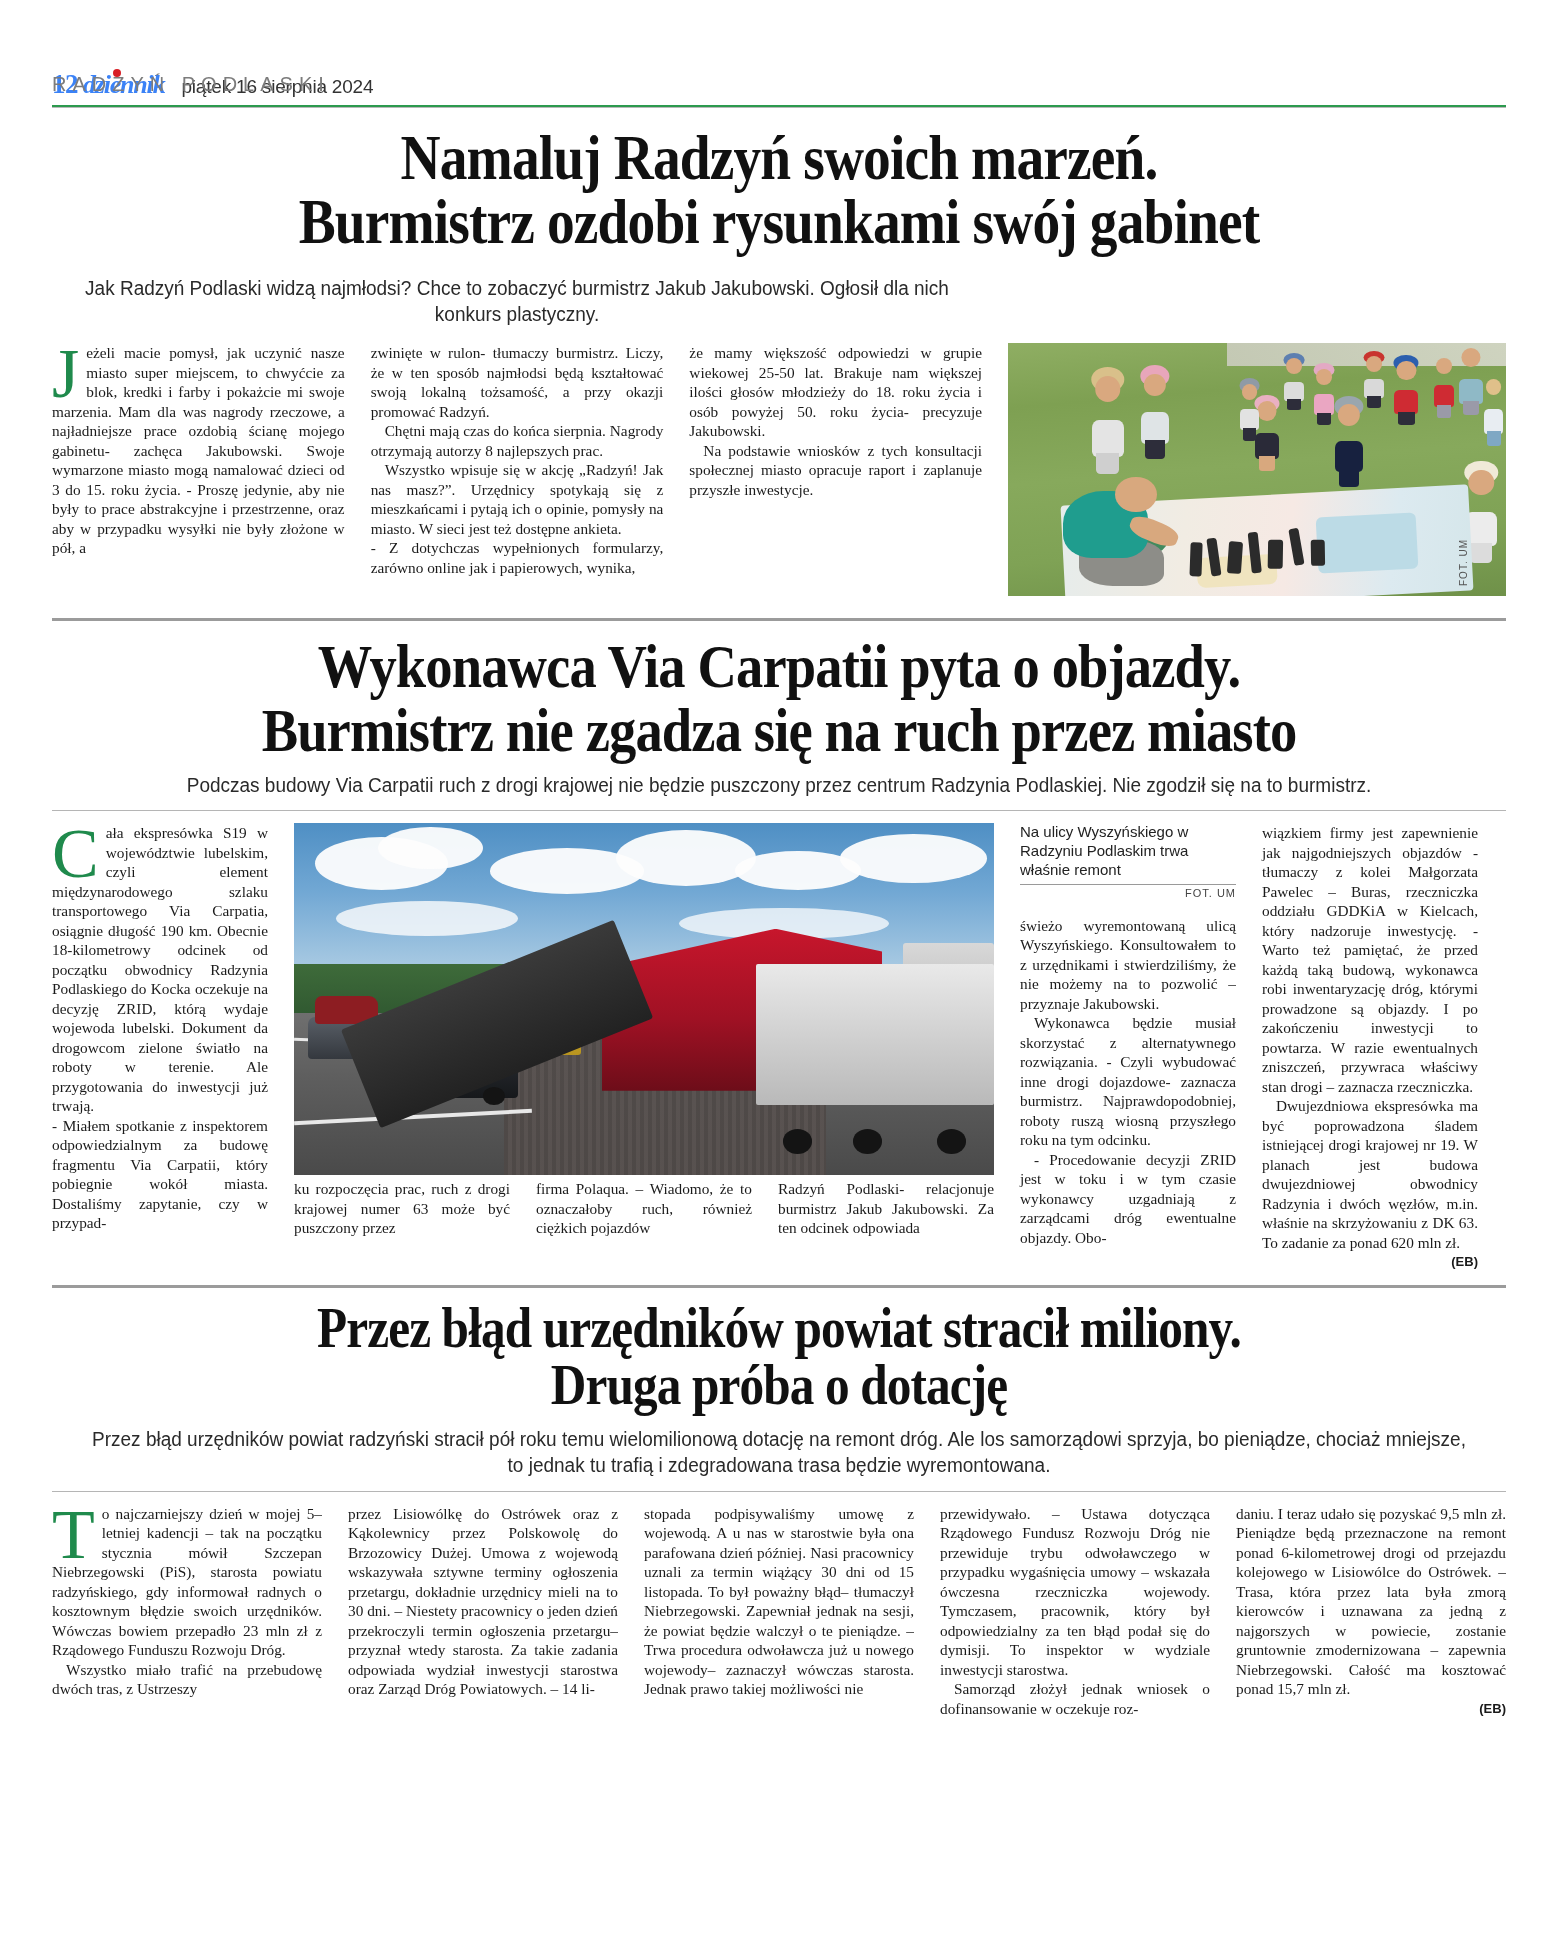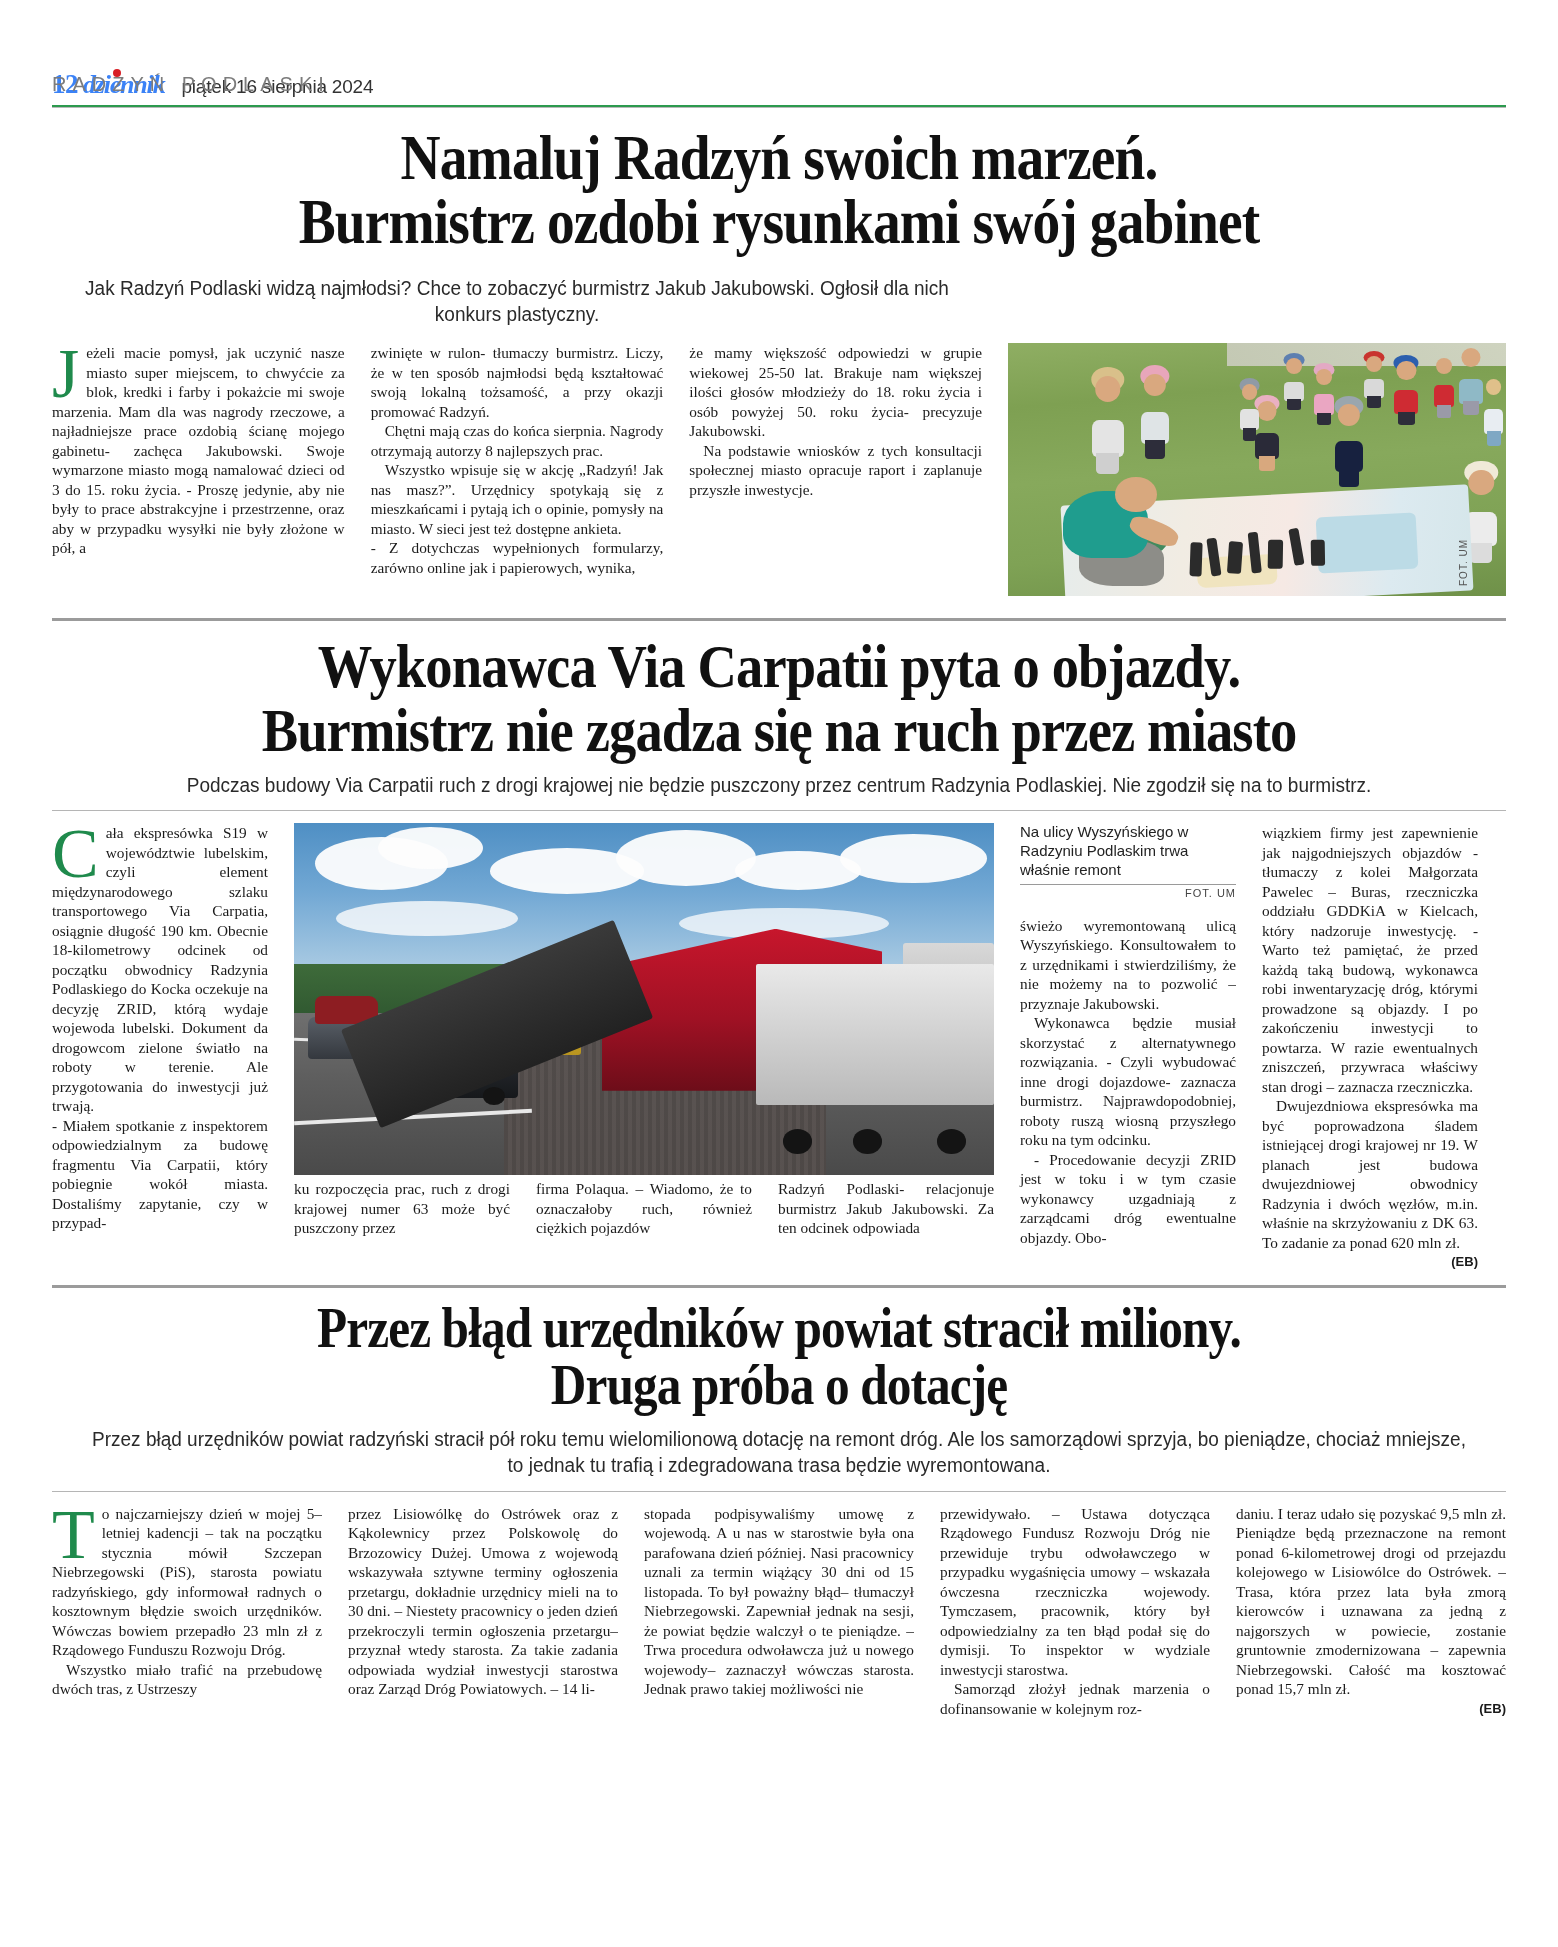--- a/index.html
+++ b/index.html
@@ -496,21 +496,21 @@
         <p>Wszystko miało trafić na przebudowę dwóch tras, z Ustrzeszy</p>
       </div>
       <div class="col">
         <p class="noind">przez Lisiowólkę do Ostrówek oraz z Kąkolewnicy przez Polskowolę do Brzozowicy Dużej. Umowa z wojewodą wskazywała sztywne terminy ogłoszenia przetargu, dokładnie urzędnicy mieli na to 30 dni. – Niestety pracownicy o jeden dzień przekroczyli termin ogłoszenia przetargu– przyznał wtedy starosta. Za takie zadania odpowiada wydział inwestycji starostwa oraz Zarząd Dróg Powiatowych. – 14 li-</p>
       </div>
       <div class="col">
         <p class="noind">stopada podpisywaliśmy umowę z wojewodą. A u nas w starostwie była ona parafowana dzień później. Nasi pracownicy uznali za termin wiążący 30 dni od 15 listopada. To był poważny błąd– tłumaczył Niebrzegowski. Zapewniał jednak na sesji, że powiat będzie walczył o te pieniądze. – Trwa procedura odwoławcza już u nowego wojewody– zaznaczył wówczas starosta. Jednak prawo takiej możliwości nie</p>
       </div>
       <div class="col">
         <p class="noind">przewidywało. – Ustawa dotycząca Rządowego Fundusz Rozwoju Dróg nie przewiduje trybu odwoławczego w przypadku wygaśnięcia umowy – wskazała ówczesna rzeczniczka wojewody. Tymczasem, pracownik, który był odpowiedzialny za ten błąd podał się do dymisji. To inspektor w wydziale inwestycji starostwa.</p>
-        <p>Samorząd złożył jednak marzenia o dofinansowanie w kolejnym roz-</p>
+        <p>Samorząd złożył jednak wniosek o dofinansowanie w oczekuje roz-</p>
       </div>
       <div class="col">
         <p class="noind">daniu. I teraz udało się pozyskać 9,5 mln zł. Pieniądze będą przeznaczone na remont ponad 6-kilometrowej drogi od przejazdu kolejowego w Lisiowólce do Ostrówek. – Trasa, która przez lata była zmorą kierowców i uznawana za jedną z najgorszych w powiecie, zostanie gruntownie zmodernizowana – zapewnia Niebrzegowski. Całość ma kosztować ponad 15,7 mln zł.</p>
         <div class="endmark">(EB)</div>
       </div>
     </div>
   </div>
 
 </div>
 

